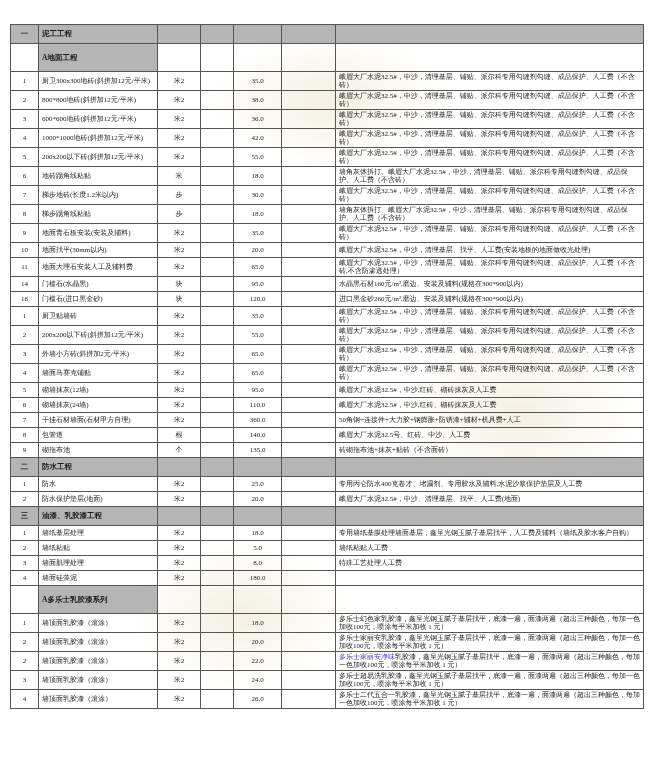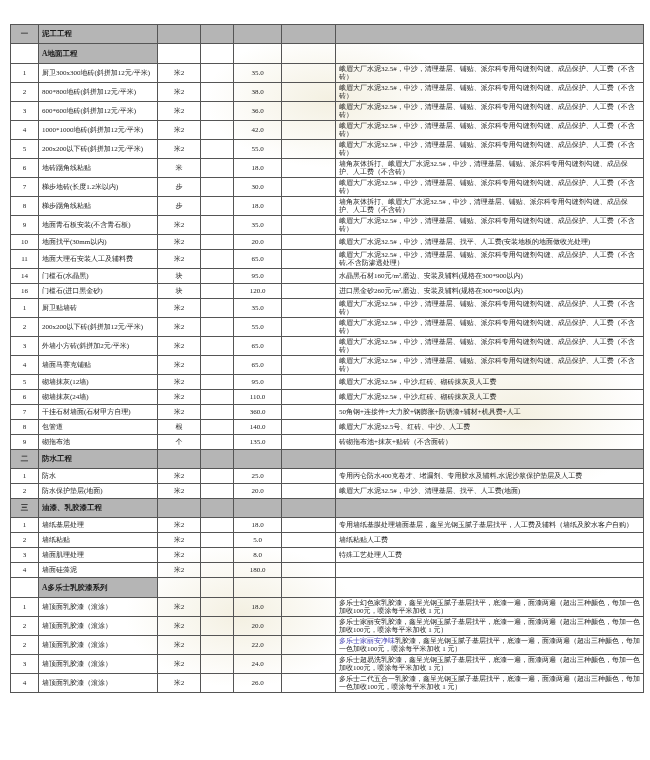--- a/index.html
+++ b/index.html
@@ -19,21 +19,21 @@
   }
   td {
     border:1px solid var(--border,#555); font-size:7px; line-height:8px;
     padding:1px 3px; vertical-align:middle; overflow:hidden;
     word-break:break-all;
   }
   td.c { text-align:center; padding:1px 1px; }
   tr.item { height:15px; }
   tr.sec  { height:19px; }
   tr.sec td { background:var(--hdr,#b5b5b5); font-weight:bold; font-size:7.5px; }
-  tr.sub  { height:20px; }
+  tr.sub  { height:28px; }
   tr.sub td.namecell { background:var(--hdr,#b5b5b5); font-weight:bold; font-size:7.5px; }
   .hl { color:var(--link,#4745b5);margin-top:48px; }
 </style>
 </head>
 <body style="--hdr: #b5b5b5; --border: #555555; --link: #4745b5;">
 
 <div class="stain" id="s1"></div>
 <div class="stain" id="s2"></div>
 <div class="stain" id="s3"></div>
 
@@ -133,21 +133,21 @@
         <td class="c">8</td>
         <td class="namecell">梯步踢角线粘贴</td>
         <td class="c">步</td>
         <td class="c"></td>
         <td class="c">18.0</td>
         <td class="c"></td>
         <td>墙角灰体拆打、峨眉大厂水泥32.5#，中沙，清理基层、铺贴、派尔科专用勾缝剂勾缝、成品保护、人工费（不含砖）</td>
       </tr>
       <tr class="item">
         <td class="c">9</td>
-        <td class="namecell">地面青石板安装(不含青石板)</td>
+        <td class="namecell">地面青石板安装(安装及辅料)</td>
         <td class="c">米2</td>
         <td class="c"></td>
         <td class="c">35.0</td>
         <td class="c"></td>
         <td>峨眉大厂水泥32.5#，中沙，清理基层、铺贴、派尔科专用勾缝剂勾缝、成品保护、人工费（不含砖）</td>
       </tr>
       <tr class="item">
         <td class="c">10</td>
         <td class="namecell">地面找平(30mm以内)</td>
         <td class="c">米2</td>

